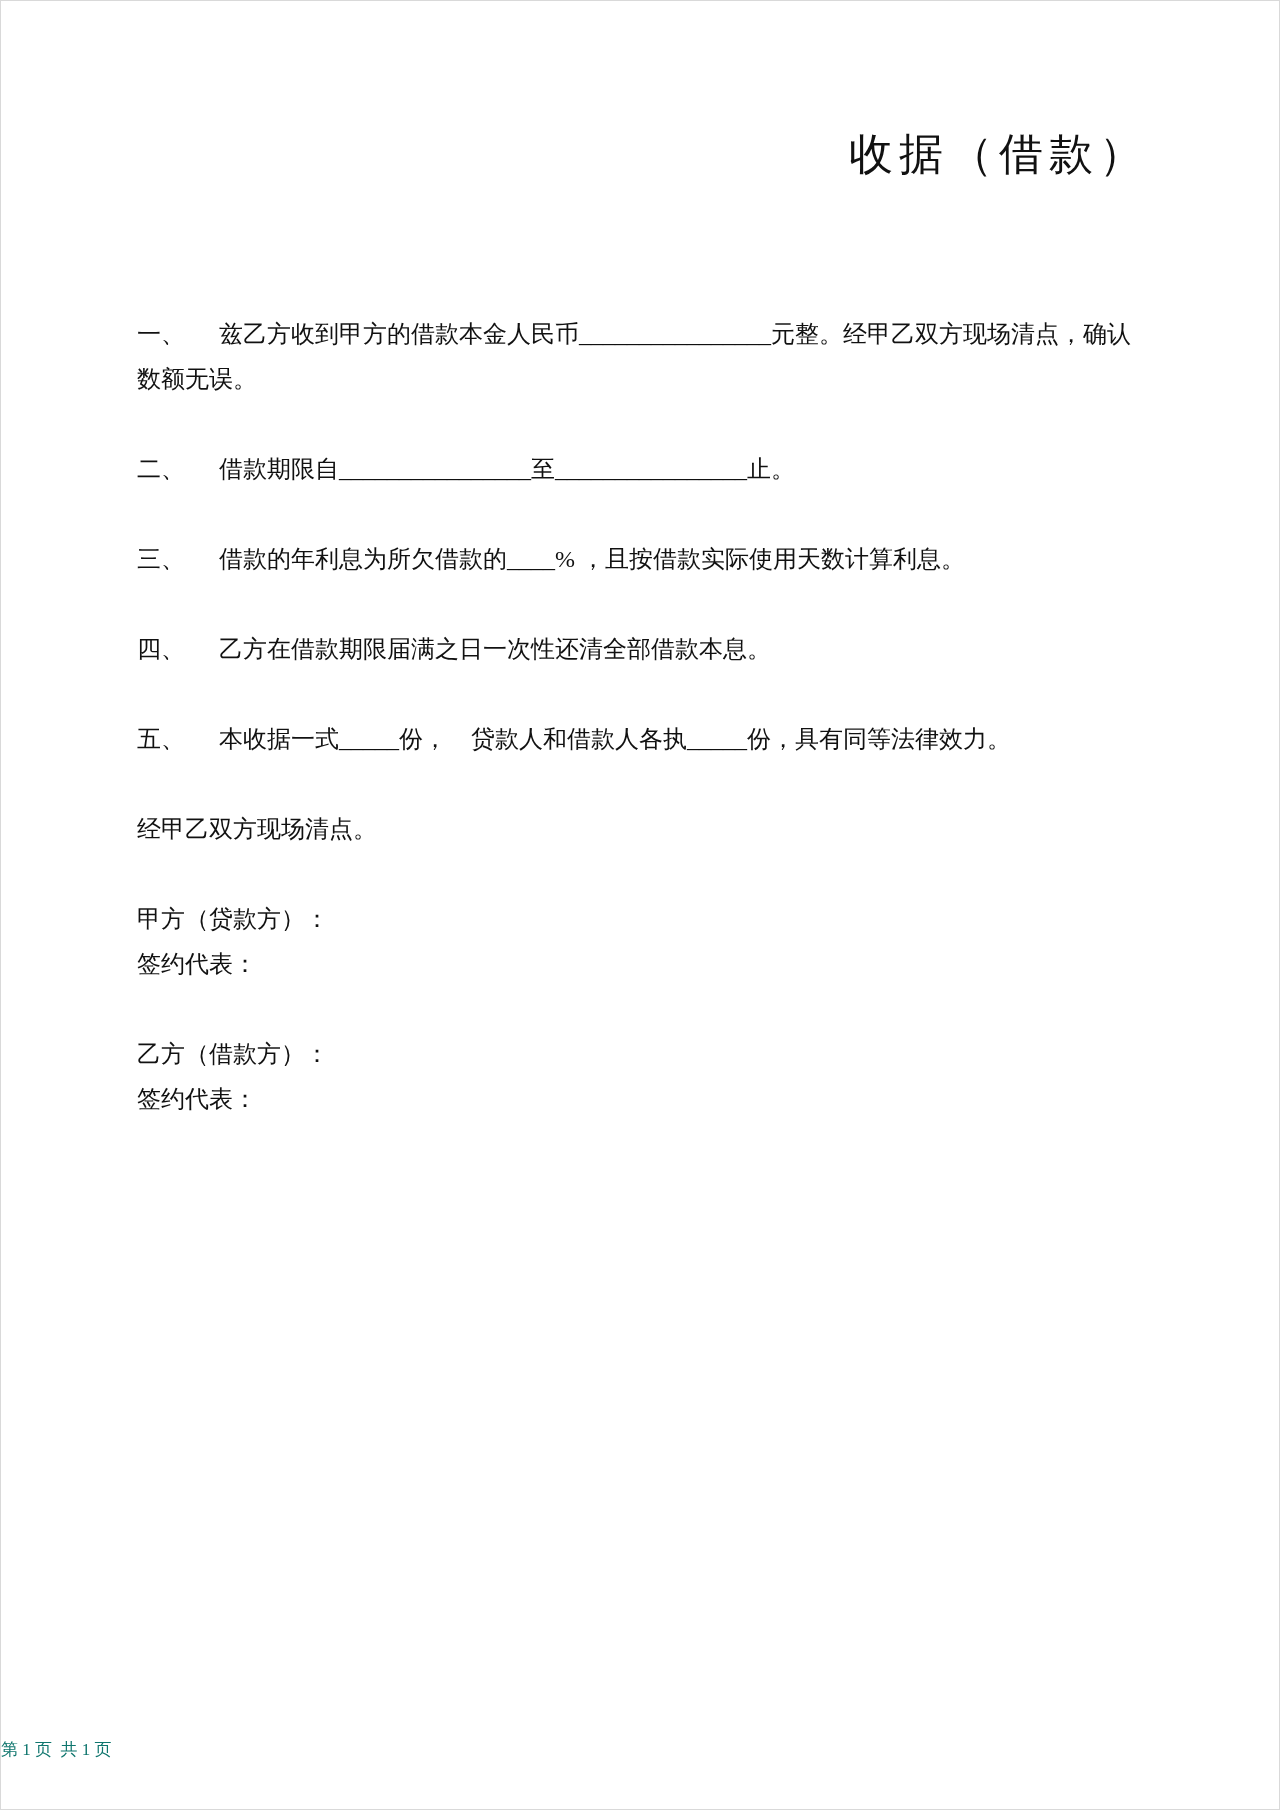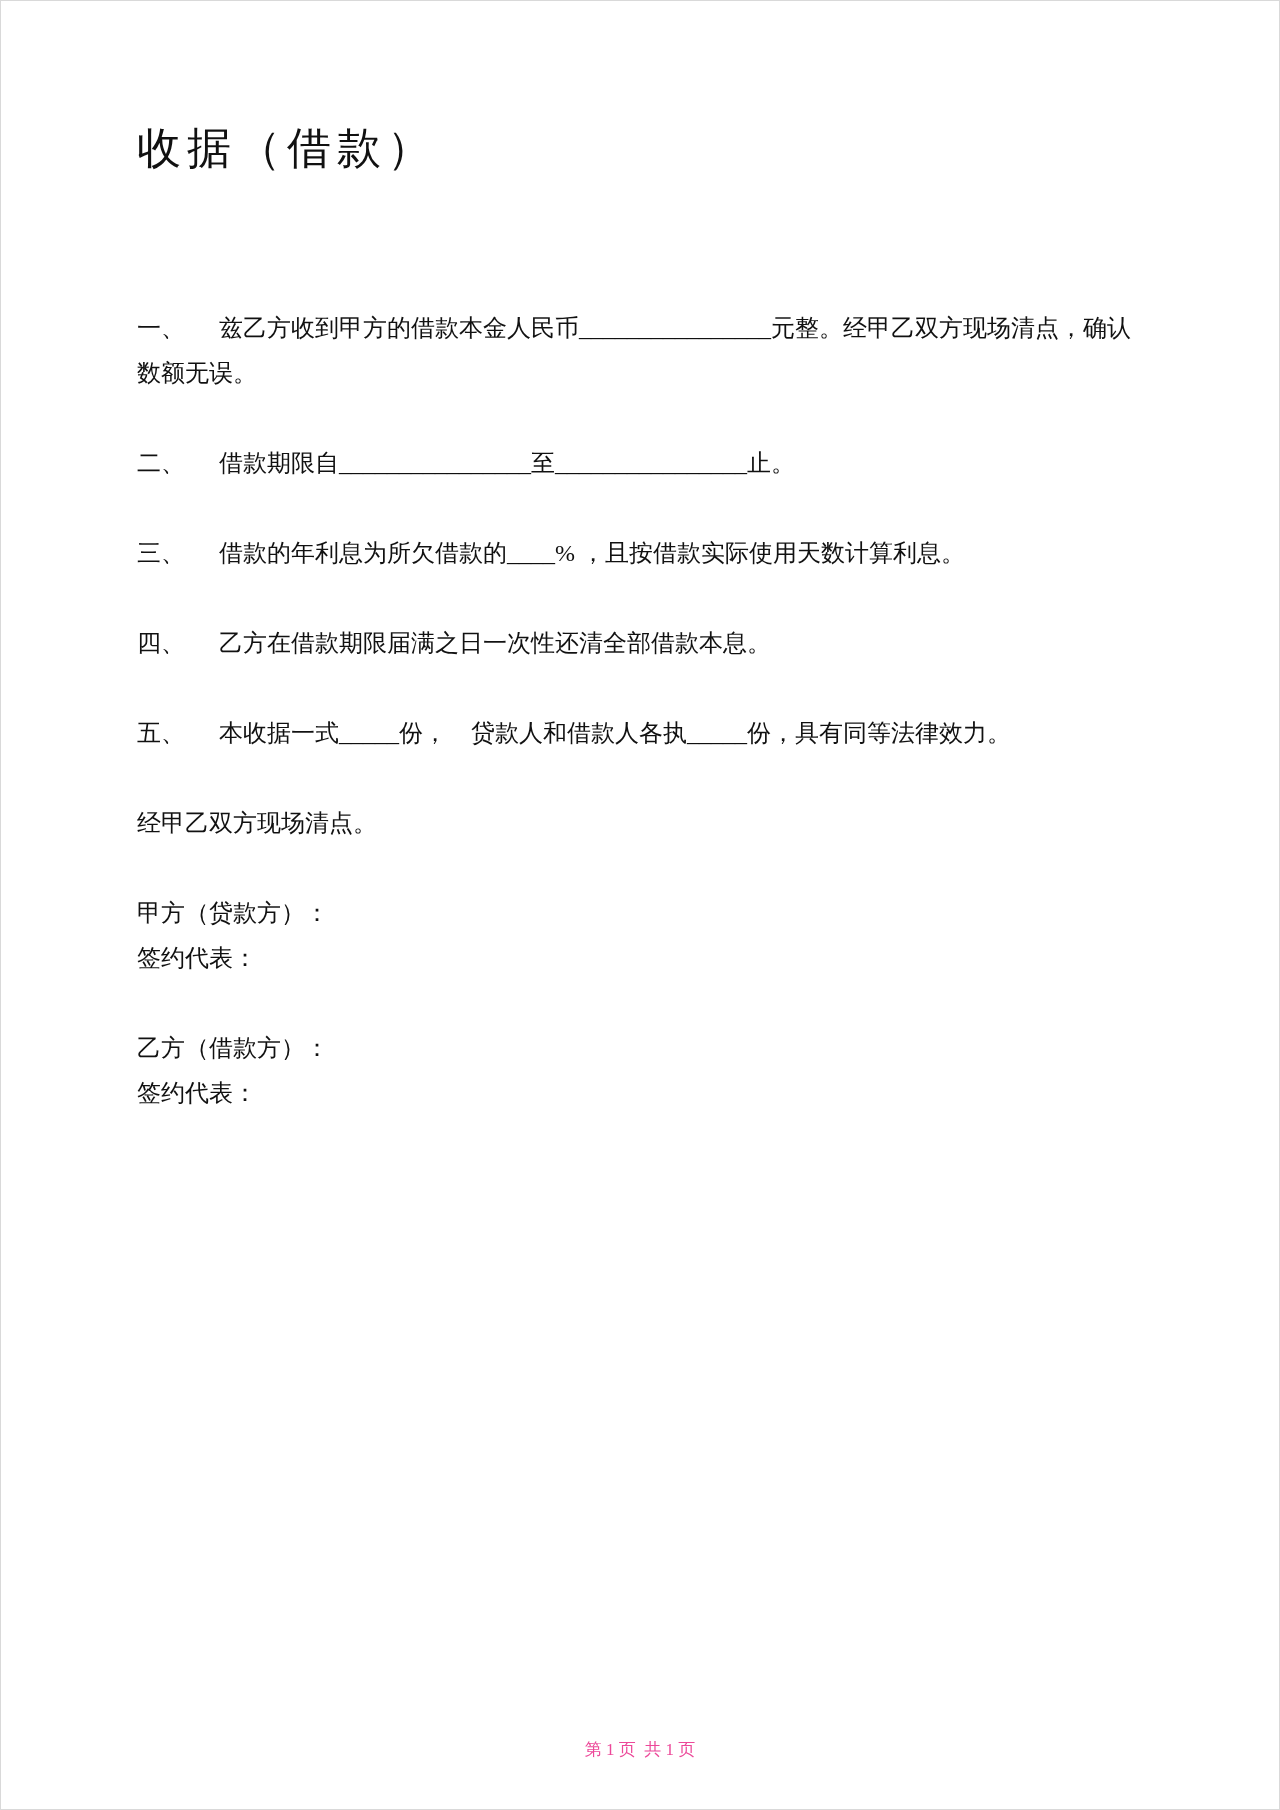--- a/index.html
+++ b/index.html
@@ -18,25 +18,25 @@
     color: #111111;
     overflow: hidden;
   }
   .content {
     position: absolute;
     left: 136px;
     top: 118px;
     width: 1012px;
   }
   .title {
-    margin: 0 0 128px 0;
+    margin: 6px 0 128px 0;
     font-size: 44px;
     font-weight: 400;
     letter-spacing: 6px;
-    text-align: left;
+    text-align: right;
     white-space: pre;
   }
   .clause {
     font-size: 24px;
     line-height: 45px;
     margin: 0 0 45px 0;
   }
   .clause .line,
   .sig-group .line {
     white-space: pre;
@@ -52,24 +52,24 @@
     font-size: 24px;
     line-height: 45px;
     margin: 0 0 45px 0;
     font-family: Liberation Serif, serif;
   }
   .footer {
     position: absolute;
     left: 0;
     bottom: 48px;
     width: 100%;
-    text-align: center;
+    text-align: left;
     font-size: 17px;
     white-space: pre;
-    color: #ec4899;
+    color: #0f766e;
   }
 </style>
 </head>
 <body>
 
 <div class="page">
   <div class="content">
 
     <h1 class="title">收据（借款）</h1>
 

